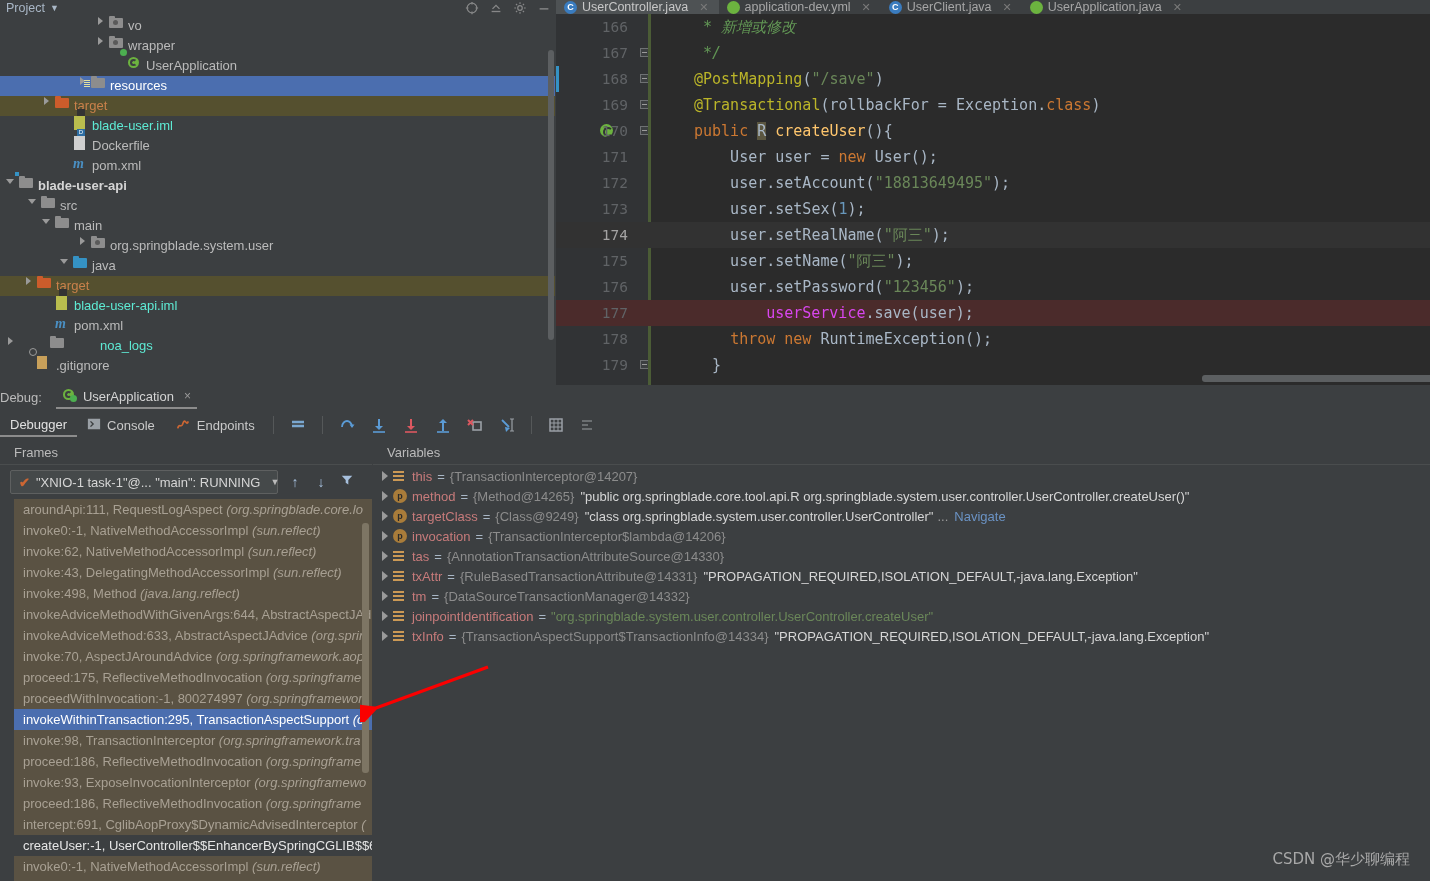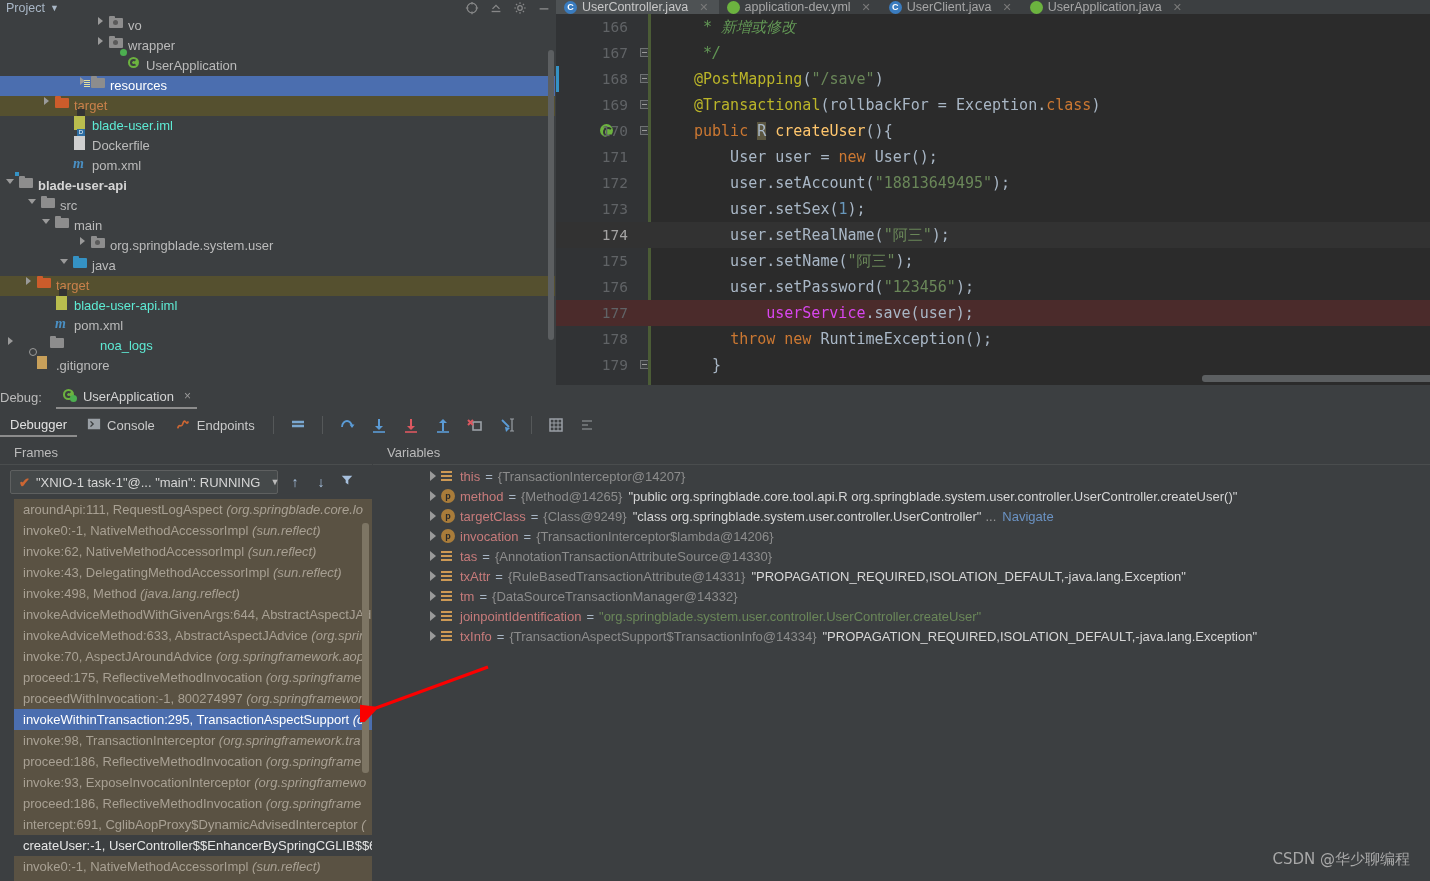--- a/index.html
+++ b/index.html
@@ -195,21 +195,21 @@
   }
   .frame-row {
     height:21px; line-height:21px; padding-left:9px; white-space:nowrap; overflow:hidden;
     font-size:13px; color:#a8a093;
   }
   .frame-row.sel { background:#4b6eaf; color:#ffffff; }
   .frame-row.own { background:#3c3f41; color:#e6e6e6; }
   .frame-row .pkg-it { font-style:italic; }
   #frames-scroll { position:absolute; right:3px; top:24px; width:7px; height:250px; background:#7d7564; border-radius:3px; }
 
-  #vars-list { position:absolute; left:0; top:25px; width:1057px; height:415px;padding-left:48px; }
+  #vars-list { position:absolute; left:0; top:25px; width:1057px; height:415px; }
   .var-row { height:20px; display:flex; align-items:center; white-space:nowrap; font-size:13px; padding-left:6px; }
   .var-row .exp { width:14px; height:14px; position:relative; flex:0 0 auto; }
   .var-row .exp::before { content:""; position:absolute; left:3px; top:2px;
     border-left:6px solid #9a9a9a; border-top:5px solid transparent; border-bottom:5px solid transparent; }
   .vicon { width:14px; height:14px; margin-right:5px; flex:0 0 auto; position:relative; }
   .vicon.field { }
   .vicon.field i { display:block; height:2px; background:#cc9955; margin:2px 0 0 0; width:11px; }
   .vicon.param { width:14px; height:14px; border-radius:50%; background:#a97c3a; color:#2b2b2b; font-size:9px; line-height:14px; text-align:center; font-weight:bold; }
   .vname { color:#c77b7b; }
   .veq   { color:#a9b7c6; margin:0 5px; }

